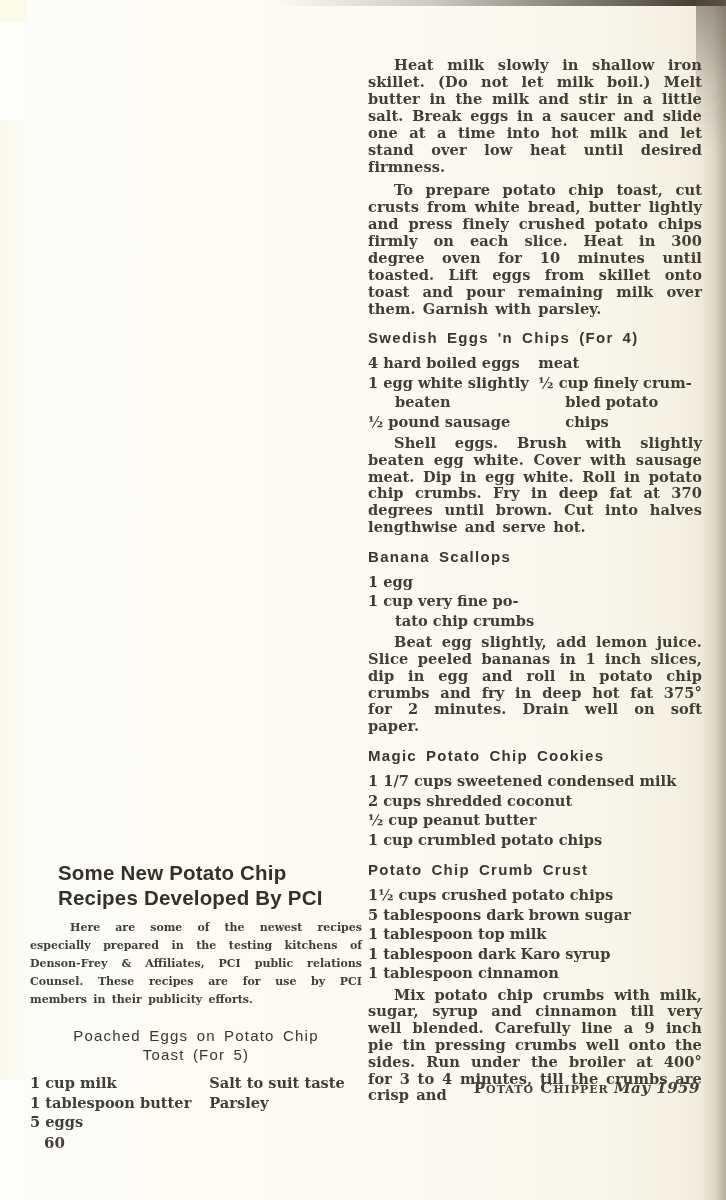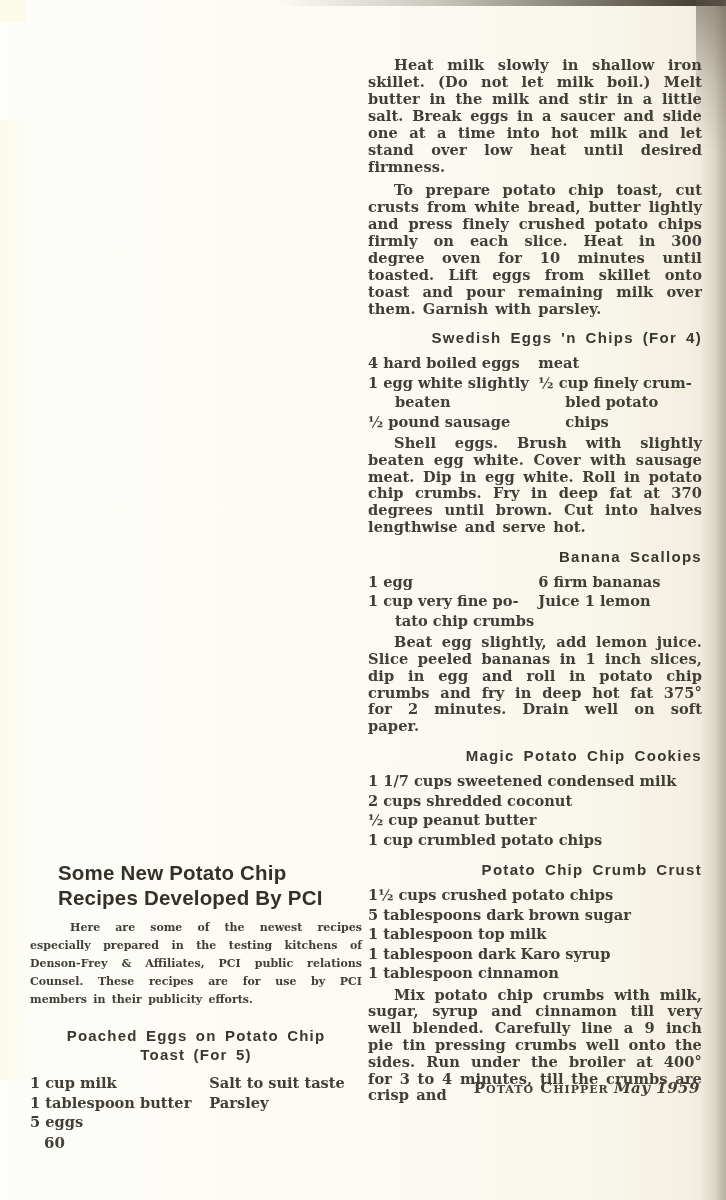--- a/index.html
+++ b/index.html
@@ -34,39 +34,39 @@
   .col-right { position:absolute; left:368px; top:56px; width:334px; }
   .col-left  { position:absolute; left:30px;  top:860px; width:332px; }
 
   .bp {
     margin:0 0 6px 0; font-size:14.6px; line-height:17px; font-weight:700;
     text-align:justify; text-indent:26px; word-spacing:2px; letter-spacing:.1px;
   }
   .method { line-height:16.8px; }
   .r-head {
     font-family:"Liberation Sans", sans-serif; font-weight:700; font-size:15px;
-    letter-spacing:1.3px; word-spacing:3.5px; text-align:right; color:#3a3630;
+    letter-spacing:1.3px; word-spacing:3.5px; text-align:left; color:#3a3630;
     margin:12px 0 6px 0; line-height:18px;
   }
   .ing { font-size:14.6px; font-weight:700; line-height:19.5px; margin:0 0 4px 0;justify-content:space-between; }
   .ing-cols { display:flex; }
   .ing-c1 { width:51%; }
   .ing-c2 { width:49%; }
   .cont { padding-left:27px; }
 
   .main-head {
     font-family:"Liberation Sans", sans-serif; font-weight:700; font-size:20.5px;
     line-height:25px; letter-spacing:.2px; color:#34312b; margin:0 0 0 28px;
   }
   .intro {
     margin:9px 0 0 0; font-size:11px; line-height:18px; font-weight:700;
     text-align:justify; text-indent:40px; word-spacing:2.5px;
   }
   .sub-head {
-    font-family:"Liberation Sans", sans-serif; font-weight:700; font-size:15px;
+    font-family:"Liberation Sans", sans-serif; font-weight:400; font-size:15px;
     letter-spacing:1.2px; word-spacing:3px; text-align:center; color:#3a3630;
     margin:17px 0 9px 0; line-height:19px;
   }
   .page-num {
     position:absolute; left:44px; top:1134px; font-size:15px; font-weight:700; color:#45413a;
   }
   .footer-right {
     position:absolute; right:26px; top:1079px; font-size:15px; font-weight:700; color:#45413a;
     white-space:nowrap;
   }
@@ -103,24 +103,20 @@
       </div>
     </div>
     <p class="bp method">Shell eggs. Brush with slightly beaten egg white. Cover with sausage meat. Dip in egg white. Roll in potato chip crumbs. Fry in deep fat at 370 degrees until brown. Cut into halves lengthwise and serve hot.</p>
 
     <h2 class="r-head">Banana Scallops</h2>
     <div class="ing ing-cols">
       <div class="ing-c1">
         <div>1 egg</div>
         <div>1 cup very fine po-</div>
         <div class="cont">tato chip crumbs</div>
-      </div>
-      <div class="ing-c2">
-        <div>6 firm bananas</div>
-        <div>Juice 1 lemon</div>
       </div>
     </div>
     <p class="bp method">Beat egg slightly, add lemon juice. Slice peeled bananas in 1 inch slices, dip in egg and roll in potato chip crumbs and fry in deep hot fat 375° for 2 minutes. Drain well on soft paper.</p>
 
     <h2 class="r-head">Magic Potato Chip Cookies</h2>
     <div class="ing">
       <div>1 1/7 cups sweetened condensed milk</div>
       <div>2 cups shredded coconut</div>
       <div>½ cup peanut butter</div>
       <div>1 cup crumbled potato chips</div>

